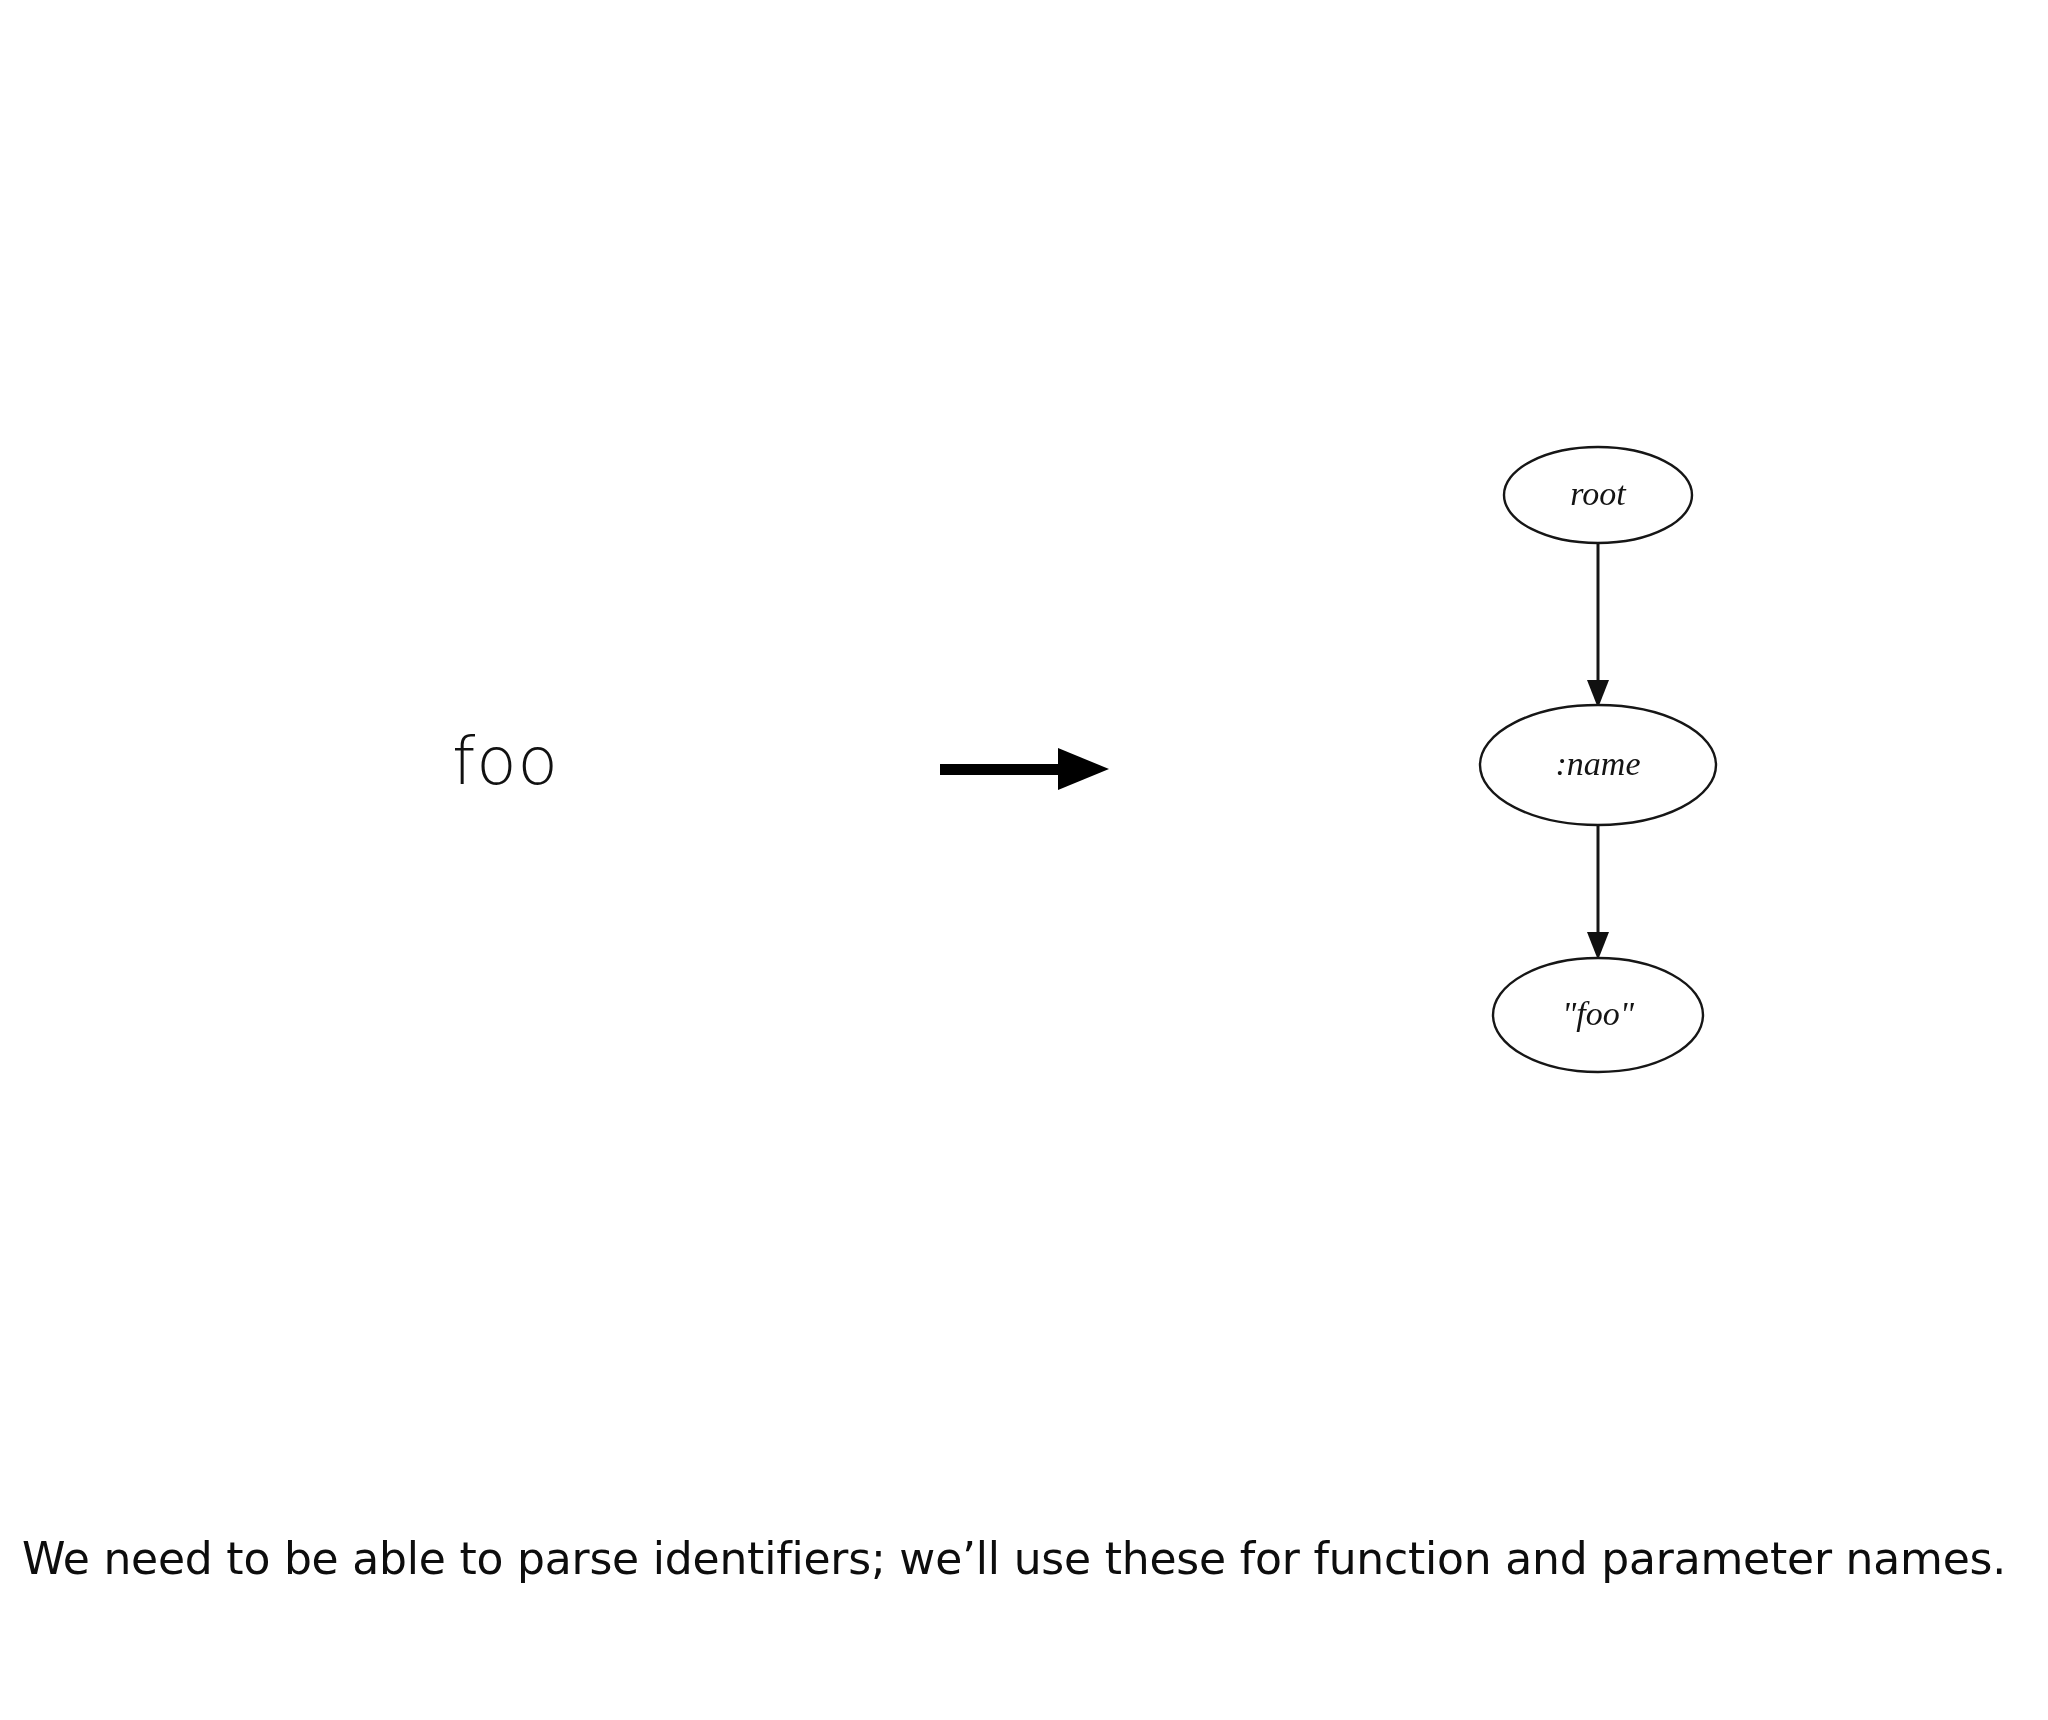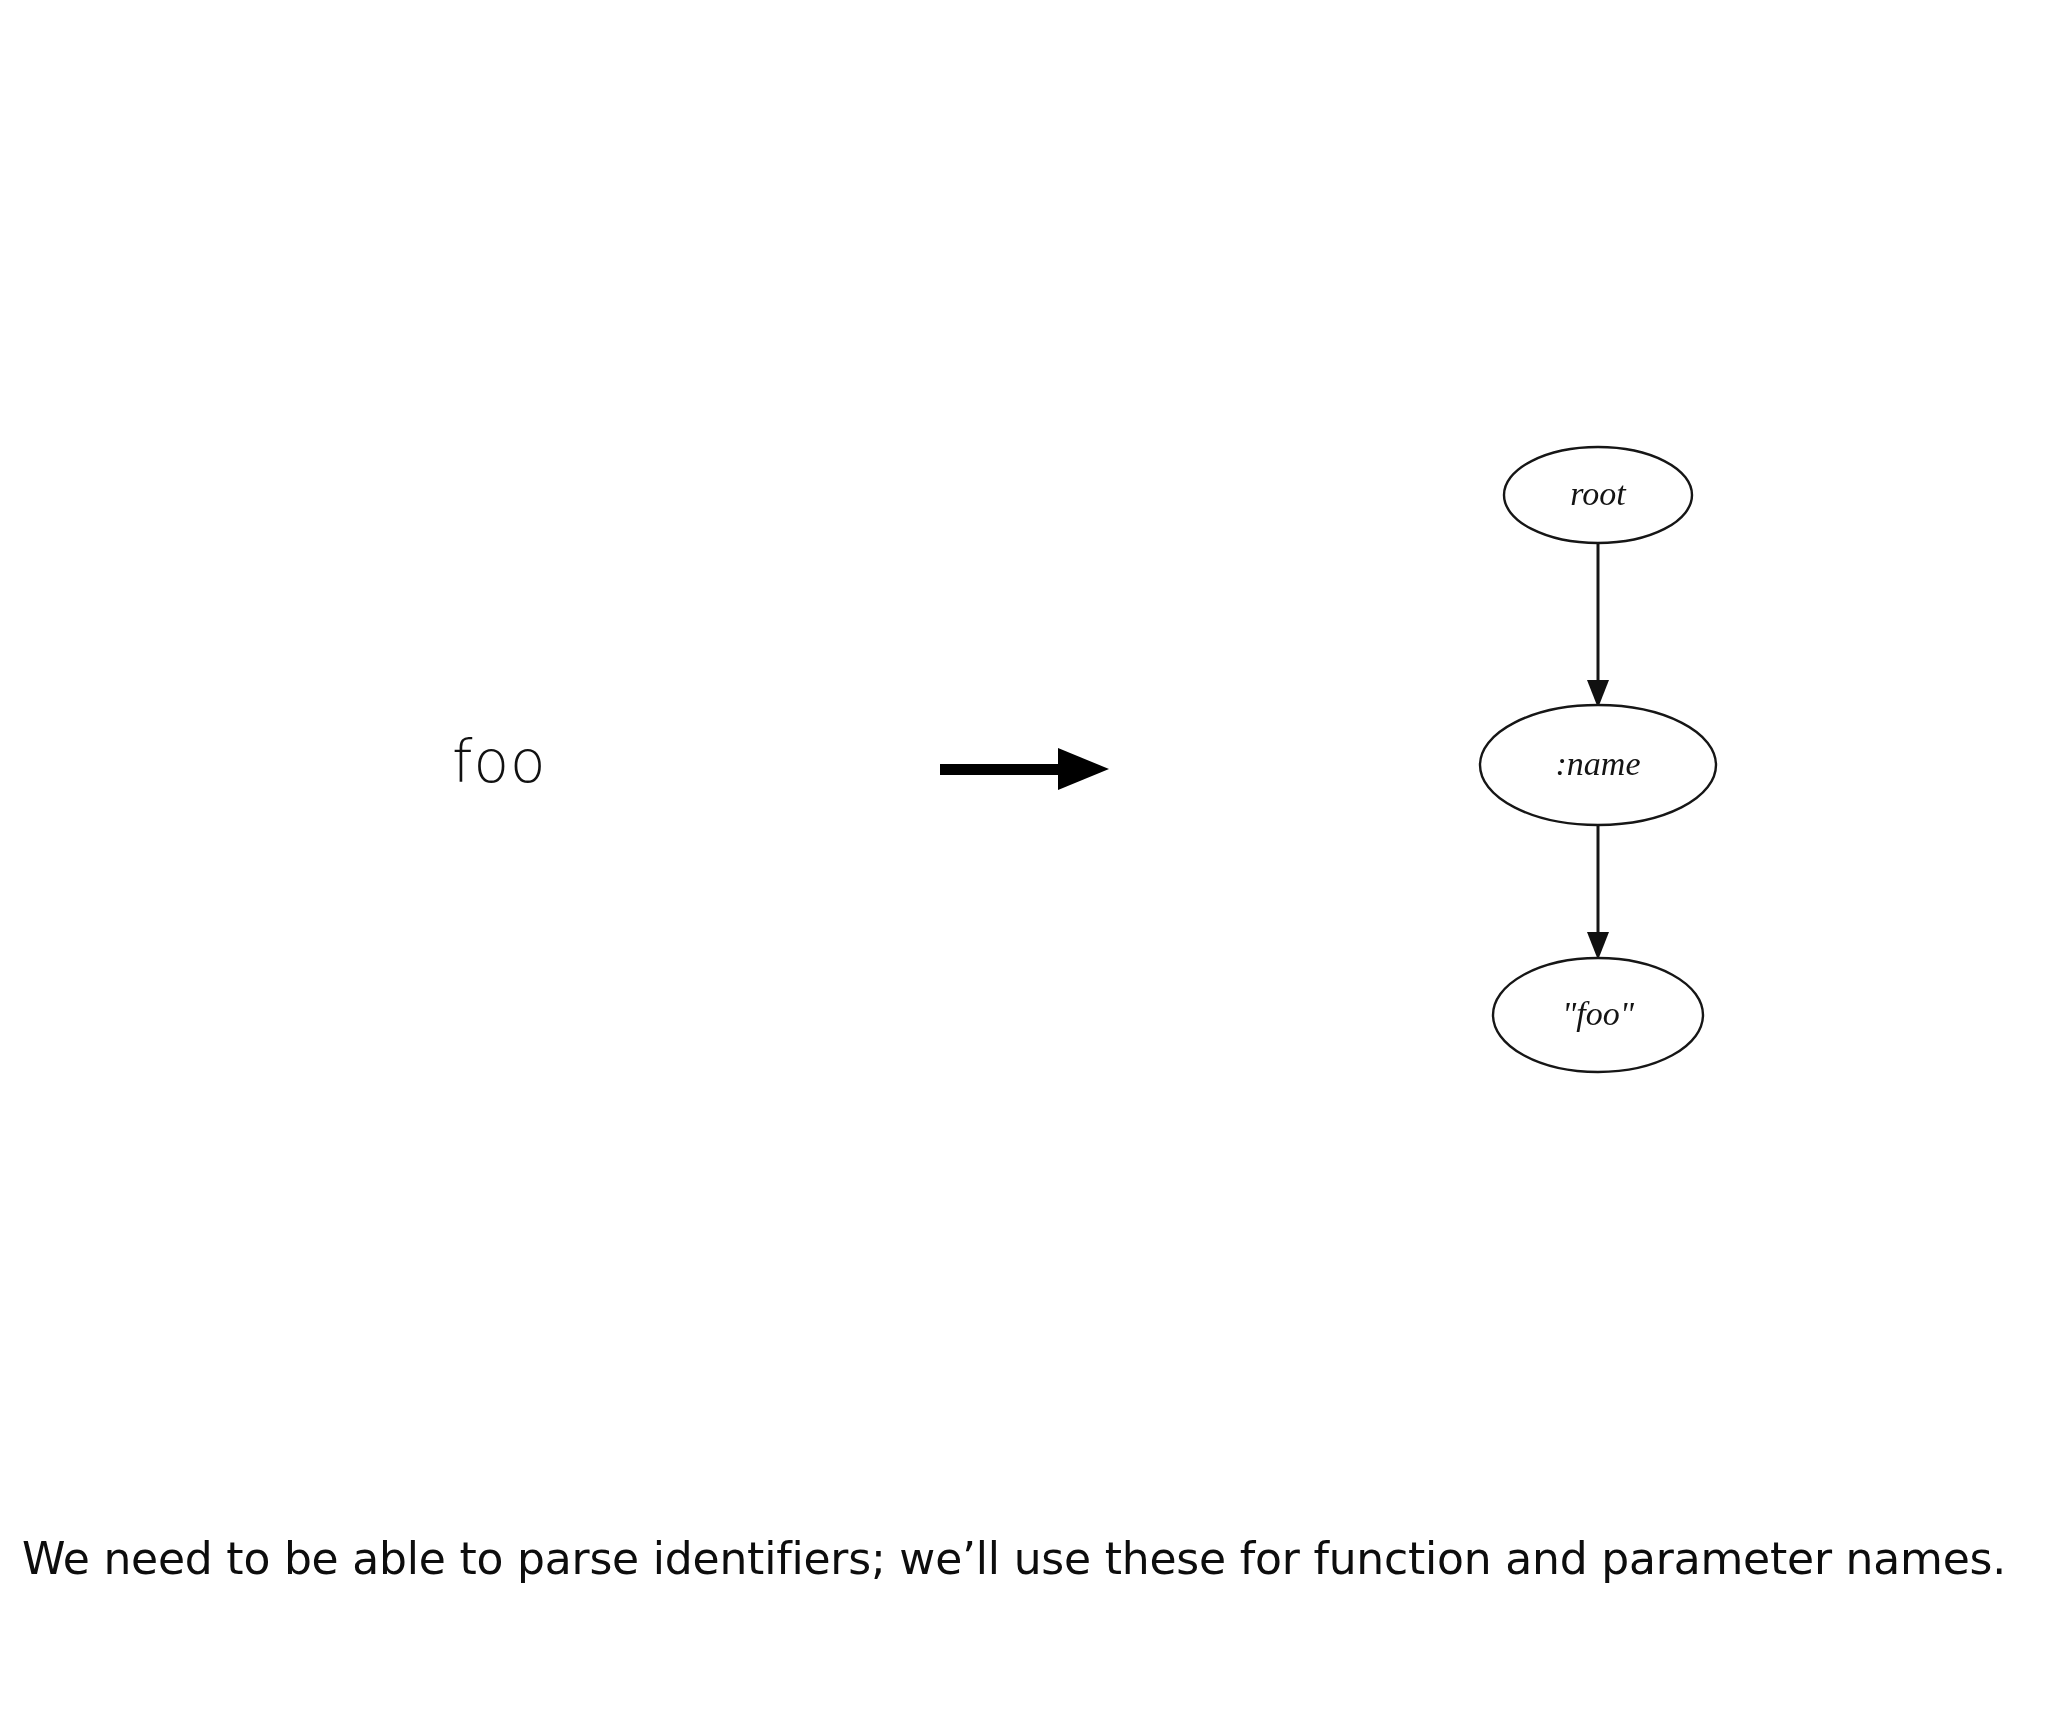--- a/index.html
+++ b/index.html
@@ -23,21 +23,21 @@
     background: #ffffff;
   }
 
   
   .code-term {
     position: absolute;
     left: 452px;
     top: 716px;
     font-family: "DejaVu Sans", sans-serif;
     font-weight: 300;
-    font-size: 58px;
+    font-size: 66px;
     line-height: 92px;
     letter-spacing: 1px;
     color: #111111;
     white-space: pre;
   }
 
   
   .arrow-wrap {
     position: absolute;
     left: 938px;

